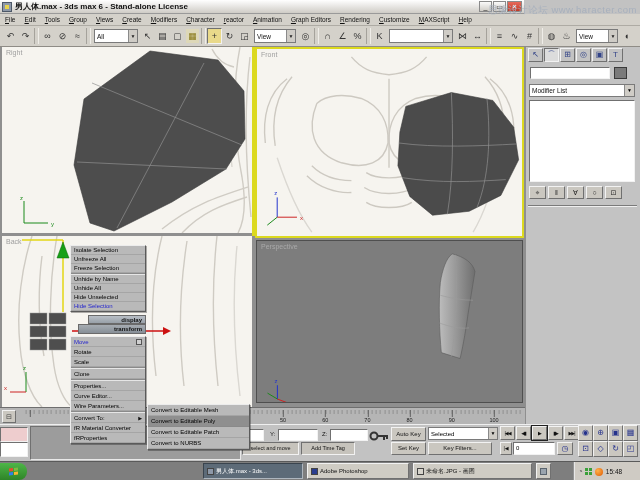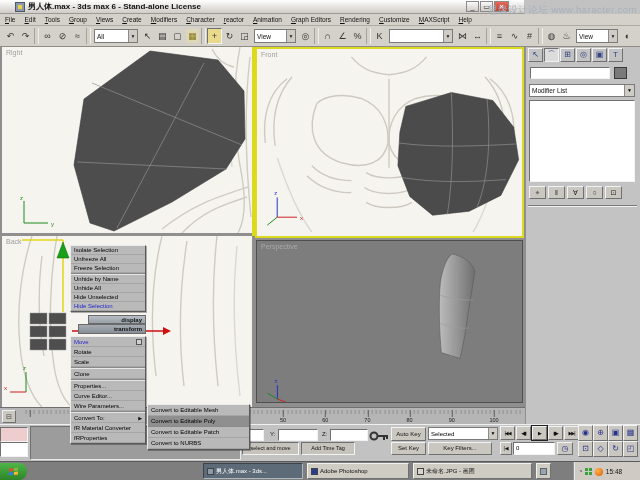--- a/index.html
+++ b/index.html
@@ -2,21 +2,21 @@
 <html><head>
 <meta charset="utf-8">
 <style>
   * { margin:0; padding:0; box-sizing:border-box; }
   html,body { width:640px; height:480px; }
   body { font-family:"Liberation Sans",sans-serif; background:#c2c2c2; }
   #screen { position:relative; width:640px; height:480px; overflow:hidden; background:#c2c2c2; }
   .abs { position:absolute; }
 
   
-  #titlebar { left:0; top:0; width:524px; height:14px; background:linear-gradient(#ffffff,#cfccc6); border-bottom:1px solid #9a9a9a; display:flex; align-items:center; padding:0 15px; }
+  #titlebar { left:0; top:0; width:524px; height:14px; background:linear-gradient(#ffffff,#cfccc6); border-bottom:1px solid #9a9a9a; display:flex; align-items:center; padding:0 2px; }
   #title-icon { width:10px; height:10px; background:#8d98a8; border:1px solid #4d5868; margin-right:3px; position:relative; }
   #title-icon:after { content:""; position:absolute; left:2px; top:2px; width:4px; height:4px; background:#e8d44c; }
   #title-text { font-size:8px; font-weight:bold; color:#111; white-space:nowrap; }
   #win-btns { margin-left:auto; display:flex; gap:1px; }
   .win-btn { width:13px; height:11px; background:linear-gradient(#fafafa,#cfccc6); border:1px solid #8a8a8a; font-size:7px; line-height:9px; text-align:center; color:#222; }
   .win-btn.close { background:linear-gradient(#e86a5a,#c03a28); color:#fff; font-weight:bold; width:15px; }
 
   
   #menubar { left:0; top:14px; width:640px; height:12px; background:#d4d1ca; display:flex; align-items:center; gap:9px; padding:0 5px; border-bottom:1px solid #aeaba4; }
   .menu-item { font-size:6.5px; color:#111; white-space:nowrap; }

